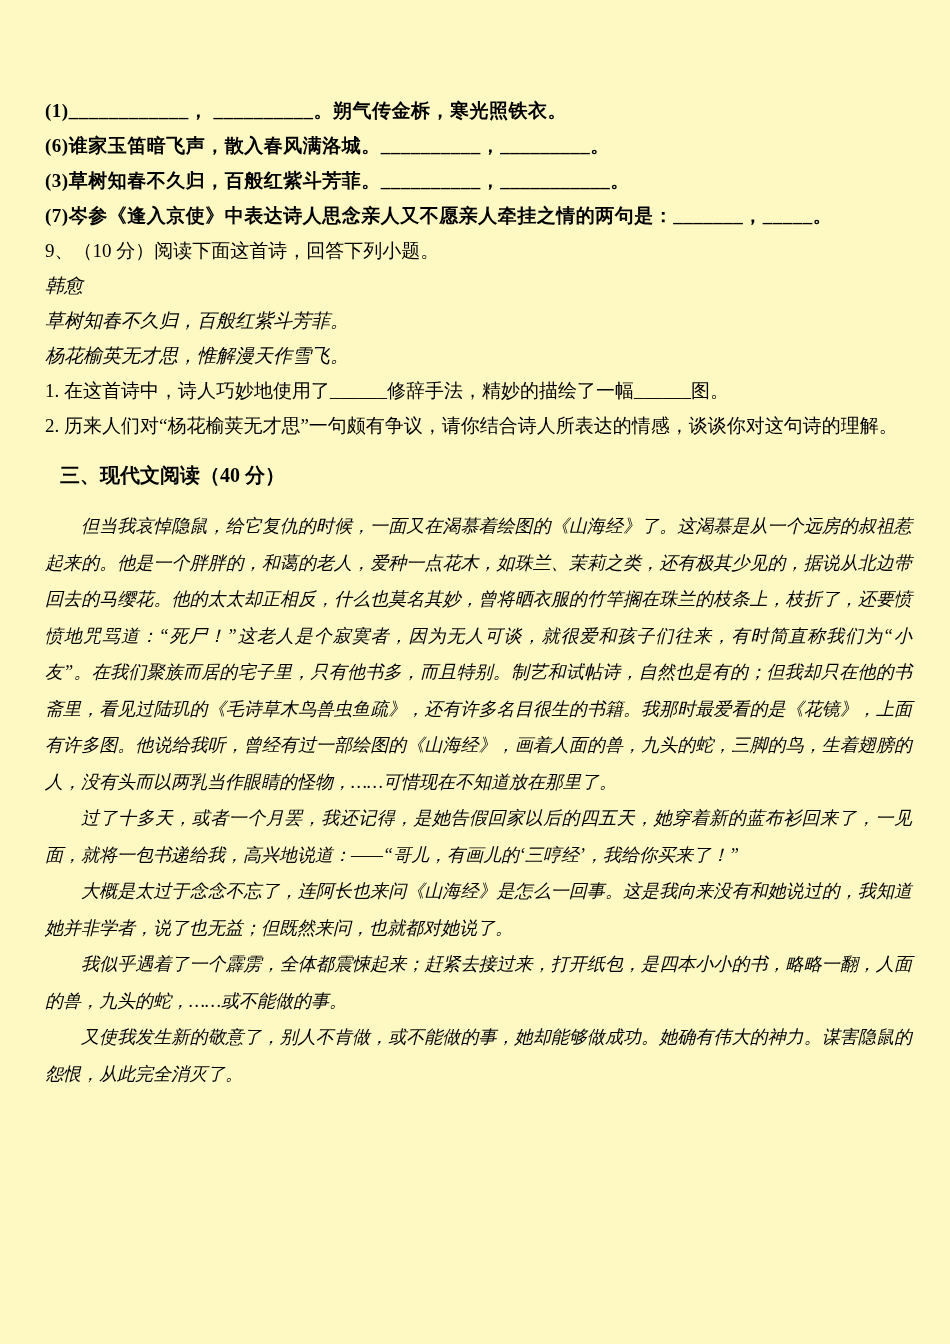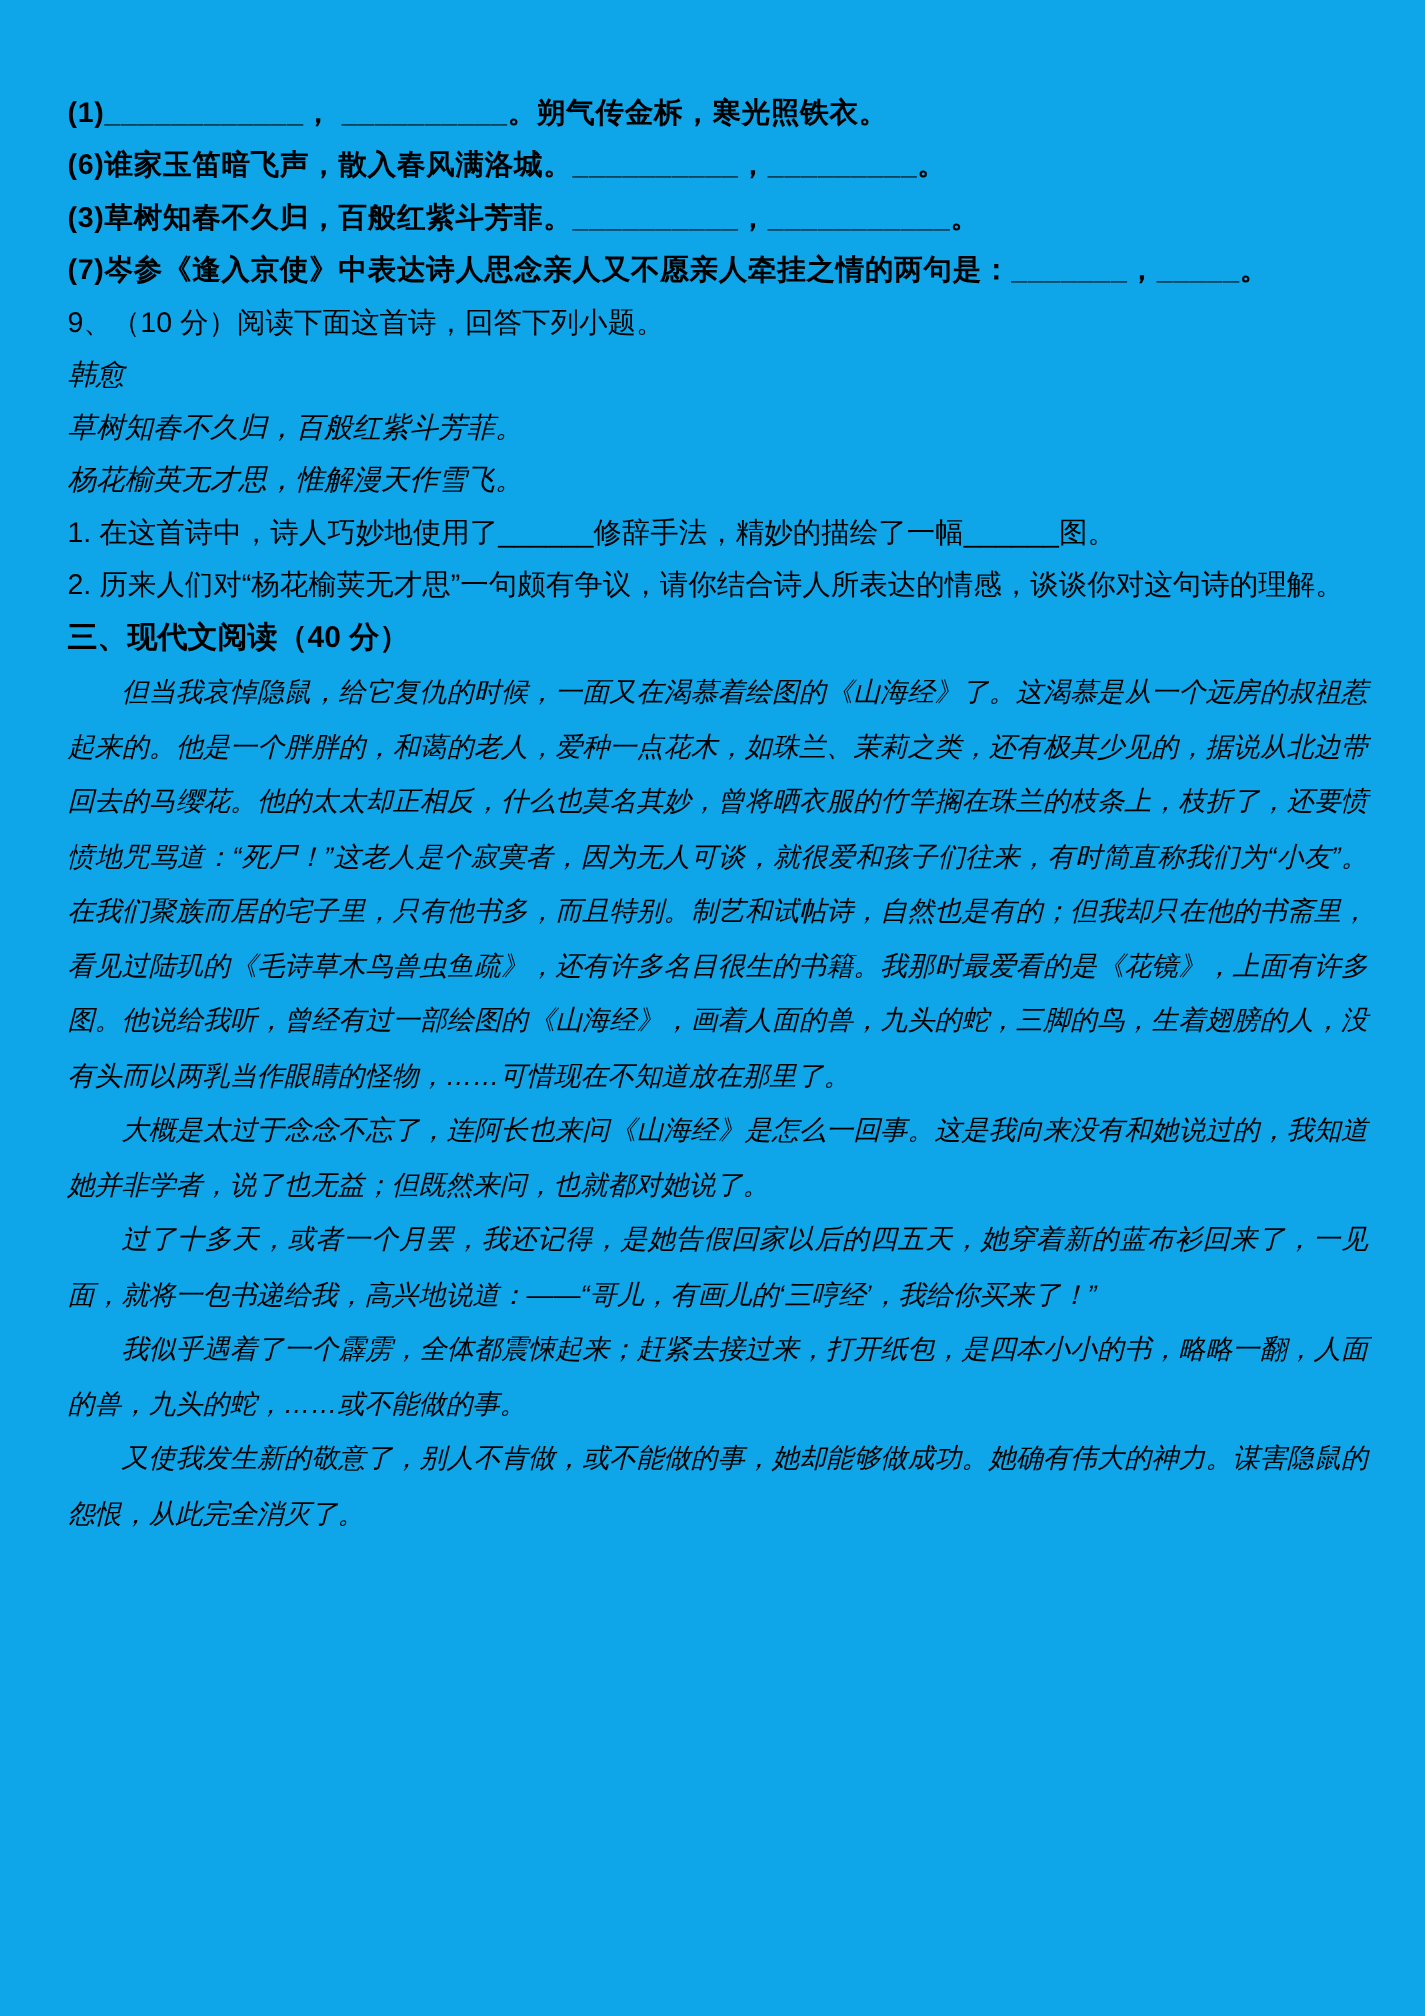--- a/index.html
+++ b/index.html
@@ -1,24 +1,24 @@
 <!DOCTYPE html>
 <html><head>
 <meta charset="utf-8">
 <style>
   html,body{margin:0;padding:0;background:#e8e8e8;}
   .page{
-    width:950px;height:1344px;margin:0 auto;background:#0ea5e9;color:#000000;
-    box-sizing:border-box;padding:58px 38px 0 45px;overflow:hidden;
-    font-family:Liberation Sans, sans-serif;
+    width:950px;height:1344px;margin:0 auto;background:#fef9c3;color:#000000;
+    box-sizing:border-box;padding:93px 38px 0 45px;overflow:hidden;
+    font-family:Liberation Serif, serif;
   }
   .line{margin:0;font-size:19px;line-height:35px;white-space:nowrap;}
   .bold{font-weight:700;letter-spacing:0.5px;}
   .kai{font-style:italic;}
-  .heading{margin:0;font-size:20px;line-height:35px;font-weight:700;}
+  .heading{margin:15px;font-size:20px;line-height:35px;font-weight:700;}
   .para{margin:0;font-size:18px;line-height:36.5px;text-align:justify;text-indent:2em;}
 </style>
 </head>
 <body>
 
 <div class="page">
 
   <p class="line bold">(1)____________，  __________。朔气传金柝，寒光照铁衣。</p>
   <p class="line bold">(6)谁家玉笛暗飞声，散入春风满洛城。__________，_________。</p>
   <p class="line bold">(3)草树知春不久归，百般红紫斗芳菲。__________，___________。</p>
@@ -27,18 +27,18 @@
   <p class="line">9、（10 分）阅读下面这首诗，回答下列小题。</p>
   <p class="line kai">韩愈</p>
   <p class="line kai">草树知春不久归，百般红紫斗芳菲。</p>
   <p class="line kai">杨花榆英无才思，惟解漫天作雪飞。</p>
   <p class="line">1. 在这首诗中，诗人巧妙地使用了______修辞手法，精妙的描绘了一幅______图。</p>
   <p class="line">2. 历来人们对“杨花榆荚无才思”一句颇有争议，请你结合诗人所表达的情感，谈谈你对这句诗的理解。</p>
 
   <p class="heading">三、现代文阅读（40 分）</p>
 
   <p class="para kai">但当我哀悼隐鼠，给它复仇的时候，一面又在渴慕着绘图的《山海经》了。这渴慕是从一个远房的叔祖惹起来的。他是一个胖胖的，和蔼的老人，爱种一点花木，如珠兰、茉莉之类，还有极其少见的，据说从北边带回去的马缨花。他的太太却正相反，什么也莫名其妙，曾将晒衣服的竹竿搁在珠兰的枝条上，枝折了，还要愤愤地咒骂道：“死尸！”这老人是个寂寞者，因为无人可谈，就很爱和孩子们往来，有时简直称我们为“小友”。在我们聚族而居的宅子里，只有他书多，而且特别。制艺和试帖诗，自然也是有的；但我却只在他的书斋里，看见过陆玑的《毛诗草木鸟兽虫鱼疏》，还有许多名目很生的书籍。我那时最爱看的是《花镜》，上面有许多图。他说给我听，曾经有过一部绘图的《山海经》，画着人面的兽，九头的蛇，三脚的鸟，生着翅膀的人，没有头而以两乳当作眼睛的怪物，……可惜现在不知道放在那里了。</p>
+  <p class="para kai">过了十多天，或者一个月罢，我还记得，是她告假回家以后的四五天，她穿着新的蓝布衫回来了，一见面，就将一包书递给我，高兴地说道：——“哥儿，有画儿的‘三哼经’，我给你买来了！”</p>
   <p class="para kai">大概是太过于念念不忘了，连阿长也来问《山海经》是怎么一回事。这是我向来没有和她说过的，我知道她并非学者，说了也无益；但既然来问，也就都对她说了。</p>
-  <p class="para kai">过了十多天，或者一个月罢，我还记得，是她告假回家以后的四五天，她穿着新的蓝布衫回来了，一见面，就将一包书递给我，高兴地说道：——“哥儿，有画儿的‘三哼经’，我给你买来了！”</p>
   <p class="para kai">我似乎遇着了一个霹雳，全体都震悚起来；赶紧去接过来，打开纸包，是四本小小的书，略略一翻，人面的兽，九头的蛇，……或不能做的事。</p>
   <p class="para kai">又使我发生新的敬意了，别人不肯做，或不能做的事，她却能够做成功。她确有伟大的神力。谋害隐鼠的怨恨，从此完全消灭了。</p>
 
 </div>
 
 </body></html>

